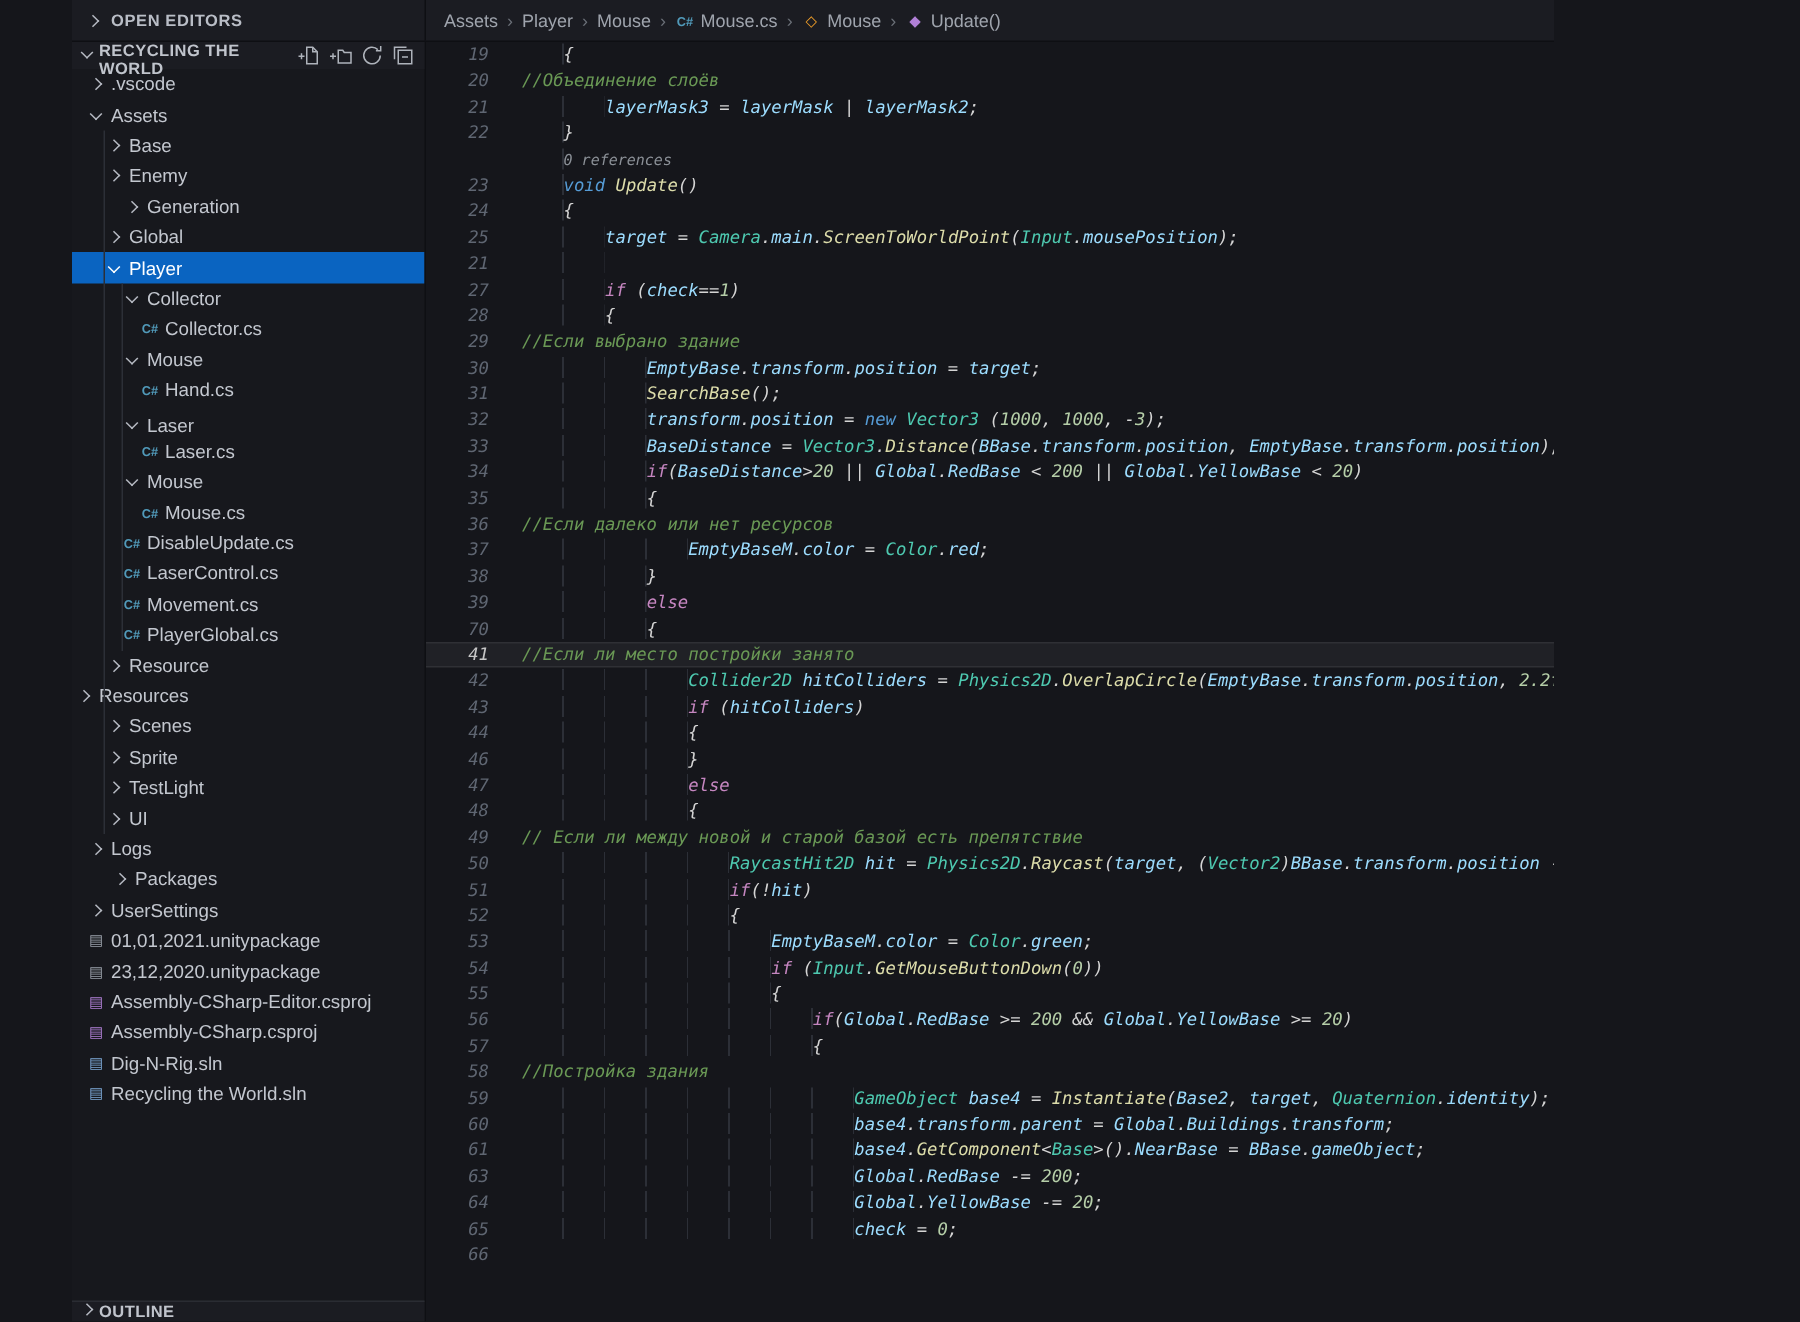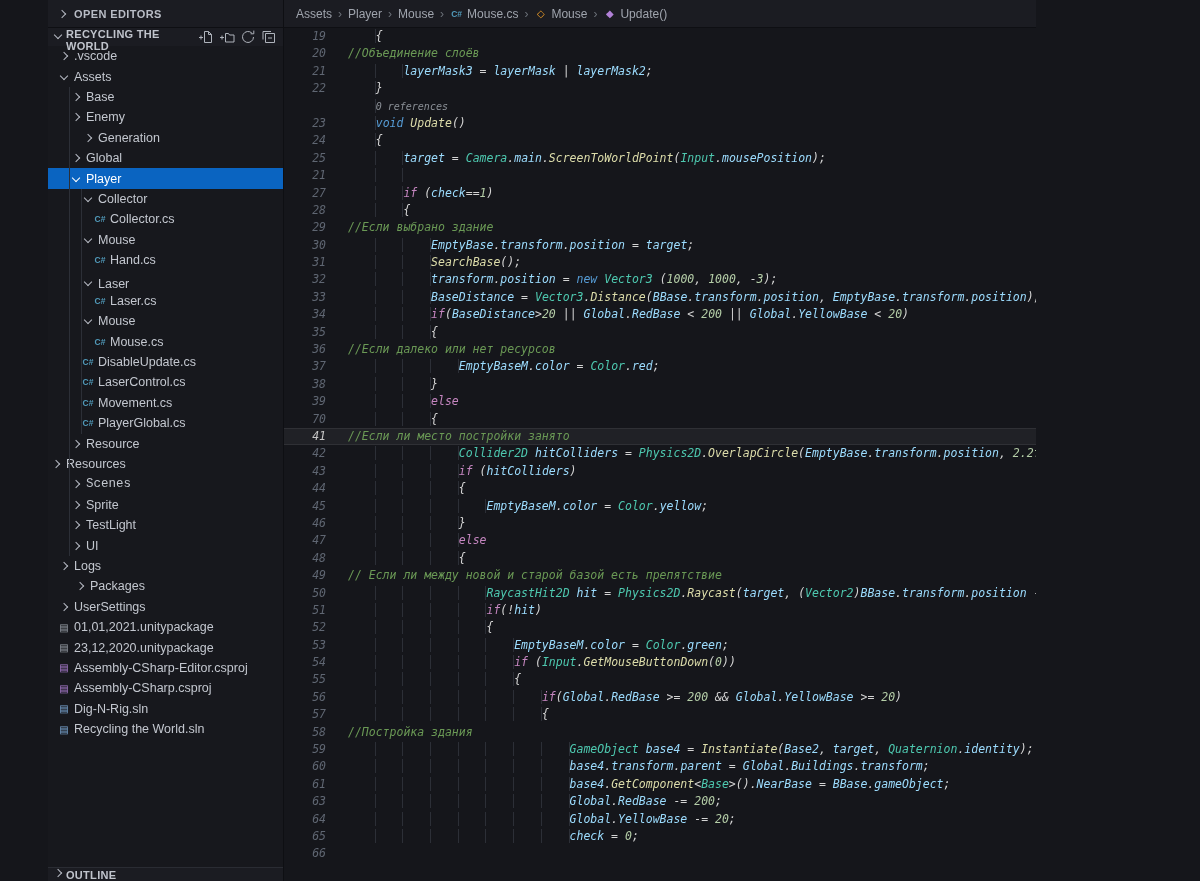--- a/index.html
+++ b/index.html
@@ -233,21 +233,21 @@
             <span class="tree-label">PlayerGlobal.cs</span>
           </div>
           <div class="tree-row" style="padding-left: 20px;">
             <span class="twisty right"></span>
             <span class="tree-label">Resource</span>
           </div>
           <div class="tree-row" style="">
             <span class="twisty right"></span>
             <span class="tree-label">Resources</span>
           </div>
-          <div class="tree-row" style="padding-left: 20px; font-family: Liberation Mono, monospace;">
+          <div class="tree-row" style="padding-left: 20px;">
             <span class="twisty right"></span>
             <span class="tree-label">Scenes</span>
           </div>
           <div class="tree-row" style="padding-left: 20px;">
             <span class="twisty right"></span>
             <span class="tree-label">Sprite</span>
           </div>
           <div class="tree-row" style="padding-left: 20px;">
             <span class="twisty right"></span>
             <span class="tree-label">TestLight</span>
@@ -322,21 +322,20 @@
           <div class="code-row"><span class="ln">35</span><span class="ctext"><span class="ind">            </span><span class="tk-pt">{</span></span></div>
           <div class="code-row"><span class="ln">36</span><span class="ctext"><span class="tk-cm">//Если далеко или нет ресурсов</span></span></div>
           <div class="code-row"><span class="ln">37</span><span class="ctext"><span class="ind">                </span><span class="tk-vr">EmptyBaseM</span><span class="tk-pt">.</span><span class="tk-vr">color</span><span class="tk-pt"> = </span><span class="tk-ty">Color</span><span class="tk-pt">.</span><span class="tk-vr">red</span><span class="tk-pt">;</span></span></div>
           <div class="code-row"><span class="ln">38</span><span class="ctext"><span class="ind">            </span><span class="tk-pt">}</span></span></div>
           <div class="code-row"><span class="ln">39</span><span class="ctext"><span class="ind">            </span><span class="tk-ct">else</span></span></div>
           <div class="code-row"><span class="ln">70</span><span class="ctext"><span class="ind">            </span><span class="tk-pt">{</span></span></div>
           <div class="code-row active"><span class="ln">41</span><span class="ctext"><span class="tk-cm">//Если ли место постройки занято</span></span></div>
           <div class="code-row"><span class="ln">42</span><span class="ctext"><span class="ind">                </span><span class="tk-ty">Collider2D</span><span class="tk-pt"> </span><span class="tk-vr">hitColliders</span><span class="tk-pt"> = </span><span class="tk-ty">Physics2D</span><span class="tk-pt">.</span><span class="tk-fn">OverlapCircle</span><span class="tk-pt">(</span><span class="tk-vr">EmptyBase</span><span class="tk-pt">.</span><span class="tk-vr">transform</span><span class="tk-pt">.</span><span class="tk-vr">position</span><span class="tk-pt">, </span><span class="tk-nm">2.2f</span><span class="tk-pt">, </span><span class="tk-vr">layerMask3</span><span class="tk-pt">);</span></span></div>
           <div class="code-row"><span class="ln">43</span><span class="ctext"><span class="ind">                </span><span class="tk-ct">if</span><span class="tk-pt"> (</span><span class="tk-vr">hitColliders</span><span class="tk-pt">)</span></span></div>
           <div class="code-row"><span class="ln">44</span><span class="ctext"><span class="ind">                </span><span class="tk-pt">{</span></span></div>
-          <div class="code-row"><span class="ln">45</span><span class="ctext"><span class="ind">                    </span><span class="tk-vr">EmptyBaseM</span><span class="tk-pt">.</span><span class="tk-vr">color</span><span class="tk-pt"> = </span><span class="tk-ty">Color</span><span class="tk-pt">.</span><span class="tk-vr">yellow</span><span class="tk-pt">;</span></span></div>
           <div class="code-row"><span class="ln">46</span><span class="ctext"><span class="ind">                </span><span class="tk-pt">}</span></span></div>
           <div class="code-row"><span class="ln">47</span><span class="ctext"><span class="ind">                </span><span class="tk-ct">else</span></span></div>
           <div class="code-row"><span class="ln">48</span><span class="ctext"><span class="ind">                </span><span class="tk-pt">{</span></span></div>
           <div class="code-row"><span class="ln">49</span><span class="ctext"><span class="tk-cm">// Если ли между новой и старой базой есть препятствие</span></span></div>
           <div class="code-row"><span class="ln">50</span><span class="ctext"><span class="ind">                    </span><span class="tk-ty">RaycastHit2D</span><span class="tk-pt"> </span><span class="tk-vr">hit</span><span class="tk-pt"> = </span><span class="tk-ty">Physics2D</span><span class="tk-pt">.</span><span class="tk-fn">Raycast</span><span class="tk-pt">(</span><span class="tk-vr">target</span><span class="tk-pt">, (</span><span class="tk-ty">Vector2</span><span class="tk-pt">)</span><span class="tk-vr">BBase</span><span class="tk-pt">.</span><span class="tk-vr">transform</span><span class="tk-pt">.</span><span class="tk-vr">position</span><span class="tk-pt"> - </span><span class="tk-vr">target</span><span class="tk-pt">,</span><span class="tk-nm">20</span><span class="tk-pt">,</span><span class="tk-vr">layerMask</span><span class="tk-pt">);</span></span></div>
           <div class="code-row"><span class="ln">51</span><span class="ctext"><span class="ind">                    </span><span class="tk-ct">if</span><span class="tk-pt">(!</span><span class="tk-vr">hit</span><span class="tk-pt">)</span></span></div>
           <div class="code-row"><span class="ln">52</span><span class="ctext"><span class="ind">                    </span><span class="tk-pt">{</span></span></div>
           <div class="code-row"><span class="ln">53</span><span class="ctext"><span class="ind">                        </span><span class="tk-vr">EmptyBaseM</span><span class="tk-pt">.</span><span class="tk-vr">color</span><span class="tk-pt"> = </span><span class="tk-ty">Color</span><span class="tk-pt">.</span><span class="tk-vr">green</span><span class="tk-pt">;</span></span></div>
           <div class="code-row"><span class="ln">54</span><span class="ctext"><span class="ind">                        </span><span class="tk-ct">if</span><span class="tk-pt"> (</span><span class="tk-ty">Input</span><span class="tk-pt">.</span><span class="tk-fn">GetMouseButtonDown</span><span class="tk-pt">(</span><span class="tk-nm">0</span><span class="tk-pt">))</span></span></div>
           <div class="code-row"><span class="ln">55</span><span class="ctext"><span class="ind">                        </span><span class="tk-pt">{</span></span></div>

